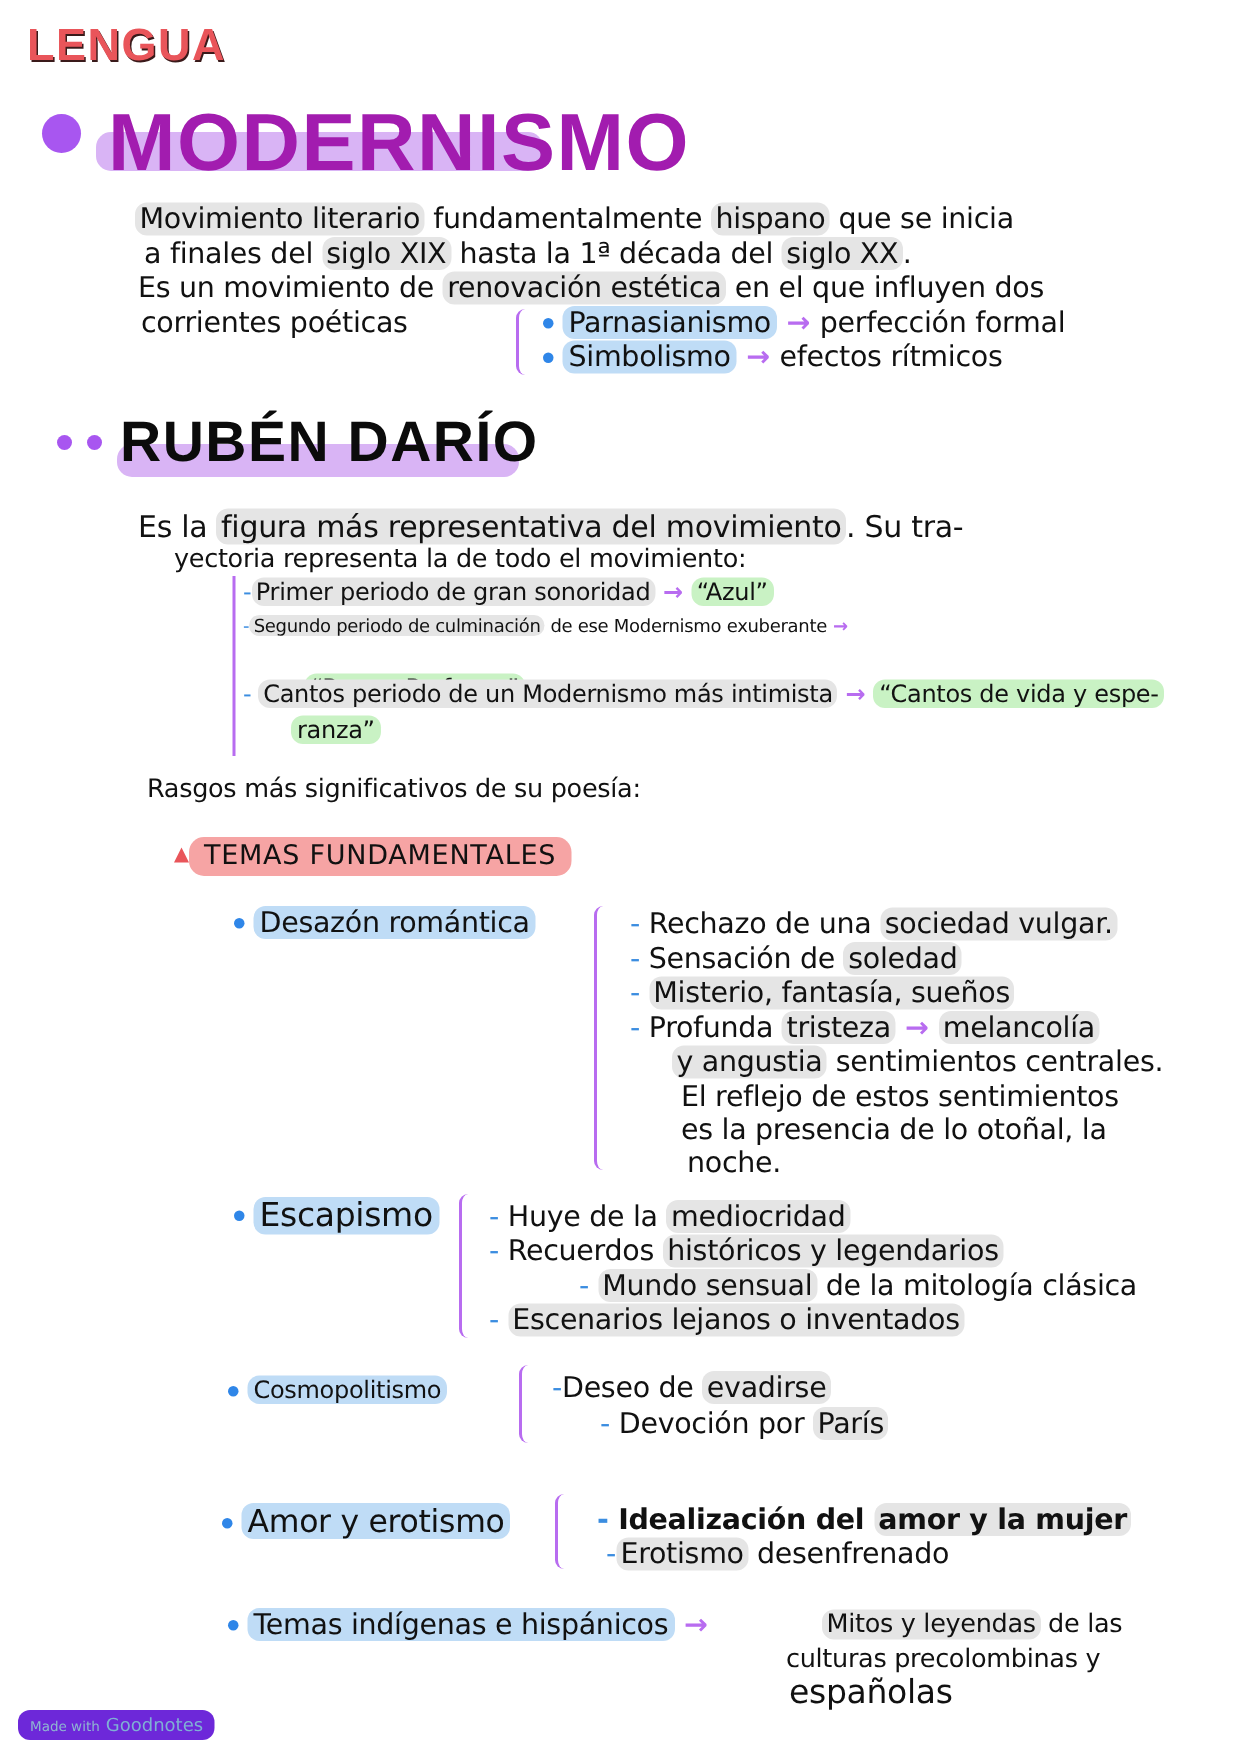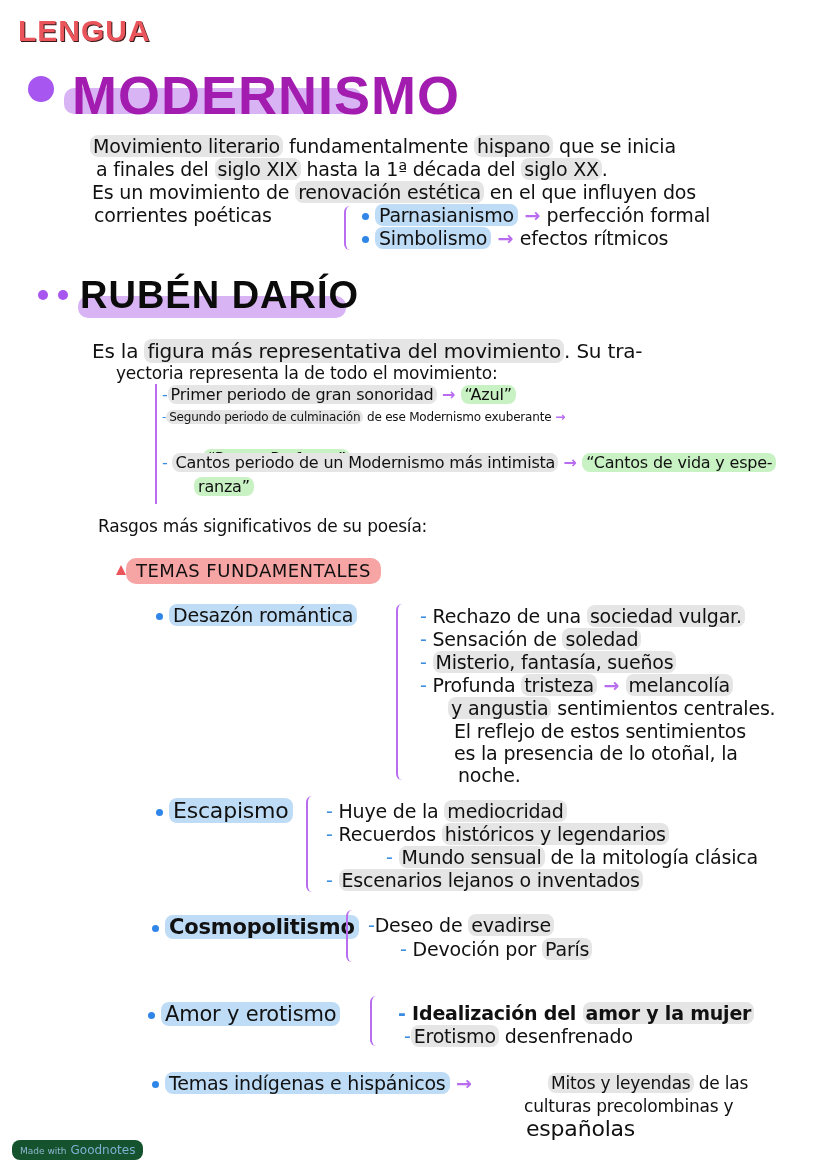--- a/index.html
+++ b/index.html
@@ -21,21 +21,21 @@
   .subject { left: 18px; top: 14px; font-family: "Liberation Sans", sans-serif; font-weight: bold; font-size: 30px; color: #e9555a; letter-spacing: 1px; text-shadow: 1px 1px 0 #3a1a1a; }
   .h1-dot { left: 28px; top: 76px; width: 26px; height: 26px; border-radius: 50%; background: #a856f0; }
   .h1-hl { left: 64px; top: 88px; width: 298px; height: 26px; }
   .h1 { left: 72px; top: 64px; font-family: "Liberation Sans", sans-serif; font-weight: bold; font-size: 54px; color: #a21caf; letter-spacing: 1px; }
   .h2-dot { width: 10px; height: 10px; border-radius: 50%; background: #a856f0; top: 290px; }
   .h2-hl { left: 78px; top: 296px; width: 268px; height: 22px; }
   .h2 { left: 80px; top: 274px; font-family: "Liberation Sans", sans-serif; font-weight: bold; font-size: 38px; color: #0b0b0b; letter-spacing: 1px; }
   .h3-tri { left: 116px; top: 565px; width: 0; height: 0; border-left: 5px solid transparent; border-right: 5px solid transparent; border-bottom: 10px solid #e9555a; }
   .h3 { left: 126px; top: 558px; height: 26px; padding: 0 10px; font-family: "DejaVu Sans", sans-serif; font-size: 18px; line-height: 26px; letter-spacing: 0.5px; }
 
-  .made { left: 12px; top: 1140px; height: 20px; padding: 0 8px; border-radius: 8px; background: #14532d; font-size: 9px; line-height: 20px; color: #8fb6d1; }
+  .made { left: 12px; top: 1140px; height: 20px; padding: 0 8px; border-radius: 8px; background: #6d28d9; font-size: 9px; line-height: 20px; color: #8fb6d1; }
   .made b { font-size: 12px; font-weight: normal; color: #7fb0d4; margin-left: 4px; }
 </style>
 </head>
 <body>
 
 <div class="abs subject">LENGUA</div>
 
 <div class="abs h1-dot"></div>
 <div class="abs h1-hl hl-p"></div>
 <div class="abs h1">MODERNISMO</div>
@@ -123,21 +123,21 @@
 <div class="abs hw" style="left:326px;top:823px;">
   <span class="dash">- </span><span>Recuerdos </span><span class="hl-o">históricos y legendarios</span>
 </div>
 <div class="abs hw" style="left:342px;top:846px;margin-left:44px;">
   <span class="dash">- </span><span class="hl-o">Mundo sensual</span><span> de la mitología clásica</span>
 </div>
 <div class="abs hw" style="left:326px;top:869px;">
   <span class="dash">- </span><span class="hl-o">Escenarios lejanos o inventados</span>
 </div>
 
-<div class="abs hw" style="left:152px;top:915px;font-size:21px;line-height:24px;font-weight:bold;">
+<div class="abs hw" style="left:152px;top:915px;font-size:16px;line-height:24px;">
   <span class="dot-b"></span><span class="hl-b">Cosmopolitismo</span>
 </div>
 <div class="brace" style="left:346px;top:910px;height:52px;"></div>
 <div class="abs hw" style="left:368px;top:914px;">
   <span class="dash">-</span><span>Deseo de </span><span class="hl-o">evadirse</span>
 </div>
 <div class="abs hw" style="left:368px;top:938px;margin-left:32px;">
   <span class="dash">- </span><span>Devoción por </span><span class="hl-o">París</span>
 </div>
 

